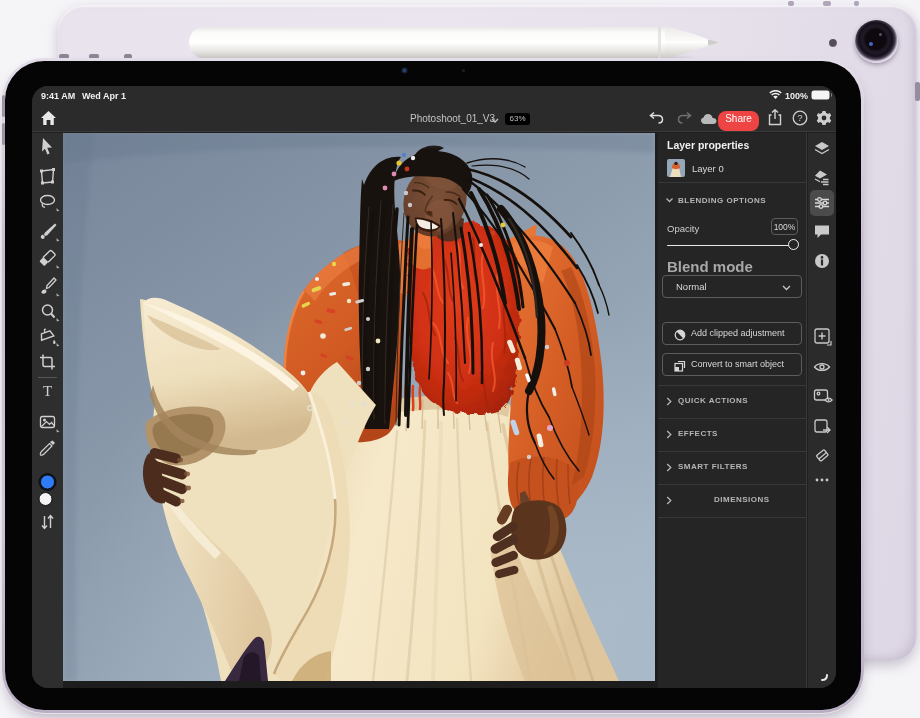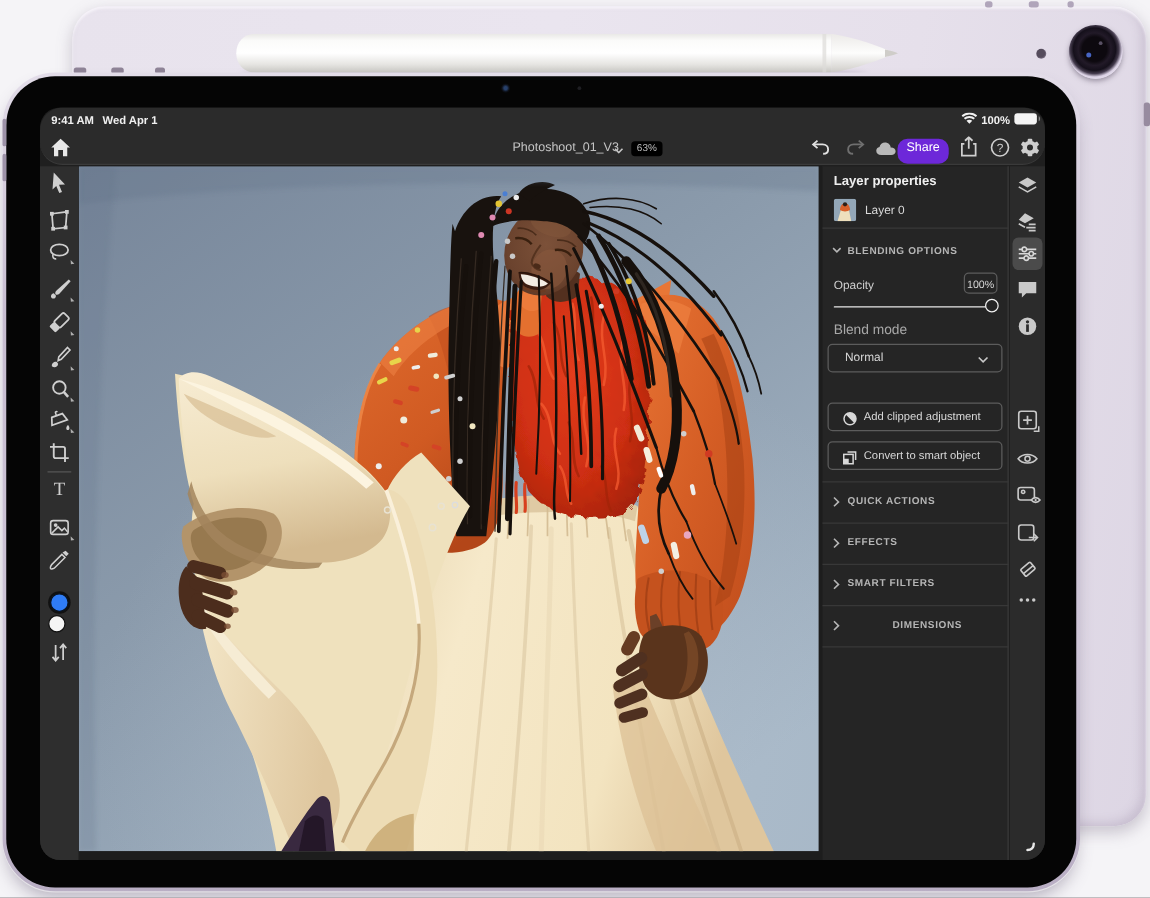--- a/index.html
+++ b/index.html
@@ -28,34 +28,34 @@
   background:linear-gradient(180deg,#e3dde9,#c7bdd0 30%,#cec5d7 70%,#b9aec4);
   box-shadow: 0 1px 0 rgba(255,255,255,.5), 0 8px 14px -4px rgba(100,88,115,.45);
 }
 #frontinner { left:3px; top:3px; width:856px; height:649px; border-radius:39px; background:#050505; }
 #fvol1{left:0px;top:37px;width:3px;height:22px;background:#9d92a8;border-radius:2px;}
 #fvol2{left:0px;top:65px;width:3px;height:22px;background:#9d92a8;border-radius:2px;}
 #fcam { left:399px; top:9px; width:7px; height:7px; border-radius:50%; background:radial-gradient(circle,#27406b 0 25%,#0c0f16 60%); }
 #fdot { left:460px; top:11px; width:3px; height:3px; border-radius:50%; background:#1e1e22; }
 
 #screen { left:30px; top:28px; width:804px; height:602px; border-radius:16px; overflow:hidden; background:#1f1f1f; }
-#topbar { left:0; top:0; width:804px; height:46px; background:#2b2b2b; border-bottom:1px solid #3a3a3a;border-radius:18px; }
+#topbar { left:0; top:0; width:804px; height:46px; background:#2b2b2b; border-bottom:1px solid #3a3a3a; }
 #toolbar { left:0; top:47px; width:31px; height:555px; background:#2e2e2e; }
 #canvasbg { left:31px; top:47px; width:595px; height:555px; background:#1d1d1d; }
 #photo { left:0px; top:0px; width:592px; height:548px; }
 #panel { left:626px; top:47px; width:149px; height:699px; background:#252525; border-right:1px solid #3a3a3a; }
 #strip { left:776px; top:47px; width:28px; height:555px; background:#2b2b2b; }
 
 .st { position:absolute; color:#f0f0f0; font-size:9px; font-weight:bold; top:4.5px; }
 .title { position:absolute; color:#c4c4c4; font-size:10px; top:27px; }
 .pill63 { position:absolute; left:473px; top:27px; width:25px; height:12px; background:#000000; border-radius:3px; color:#bdbdbd; font-size:8px; text-align:center; line-height:12px; }
-.sharebtn { position:absolute; left:686px; top:25px; width:41px; height:20px; background:#6d28d9; border-radius:8px; color:#fff; font-size:10px; font-weight:normal; text-align:center; line-height:16px; }
+.sharebtn { position:absolute; left:686px; top:25px; width:41px; height:20px; background:#ef4444; border-radius:8px; color:#fff; font-size:10px; font-weight:normal; text-align:center; line-height:16px; }
 
 .ptxt { position:absolute; color:#cfcfcf; font-size:9.5px; }
-.plab { position:absolute; color:#a8a8a8; font-size:11px; }
+.plab { position:absolute; color:#a8a8a8; font-size:15px;font-weight:bold; }
 .psec { position:absolute; color:#b5b5b5; font-size:8px; letter-spacing:.5px; font-weight:bold;}
 .pdiv { position:absolute; left:0; width:149px; height:1px; background:#383838; }
 .pbox { position:absolute; border:1px solid #5c5c5c; border-radius:4px; color:#d8d8d8; font-size:9.5px; }
 svg { display:block; }
 </style>
 </head>
 <body>
 <div id="stage">
   <div id="back" class="abs"></div>
   <div id="backbtn1" class="abs"></div>

